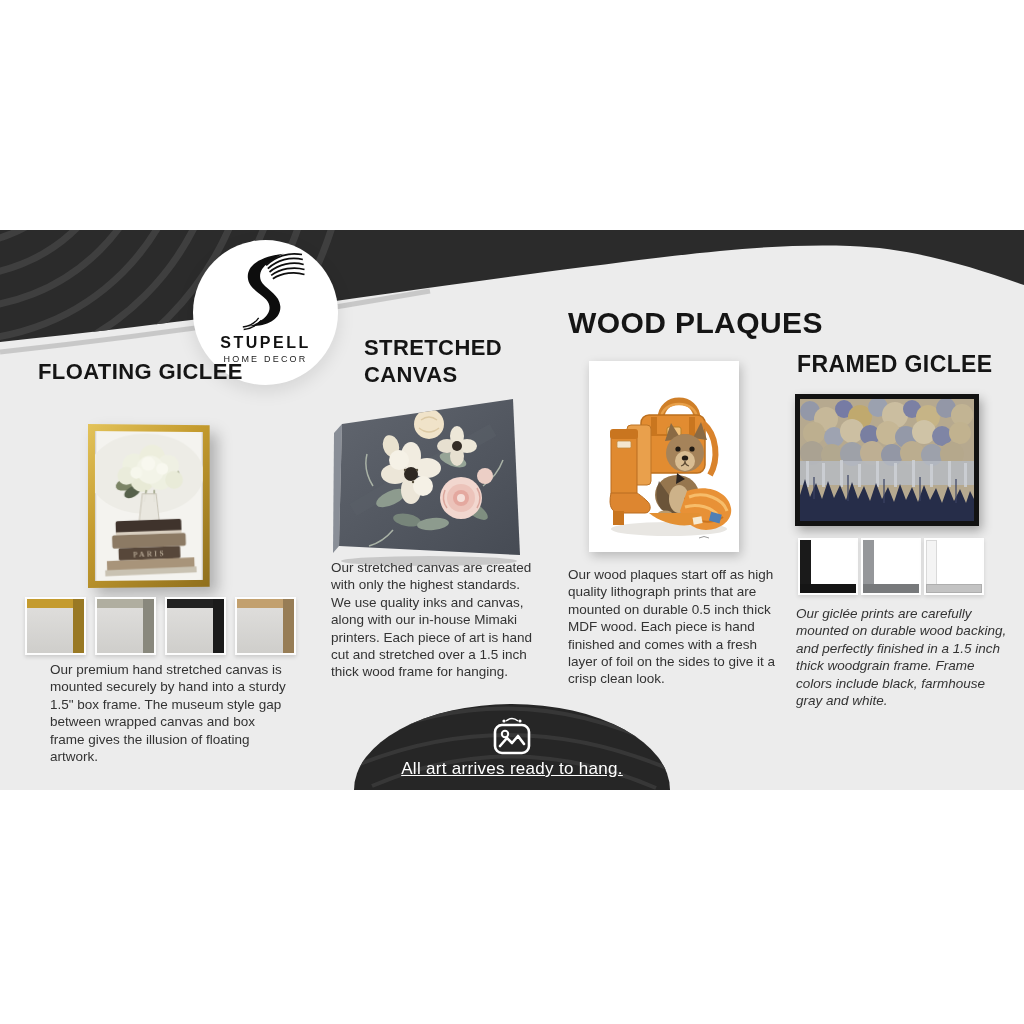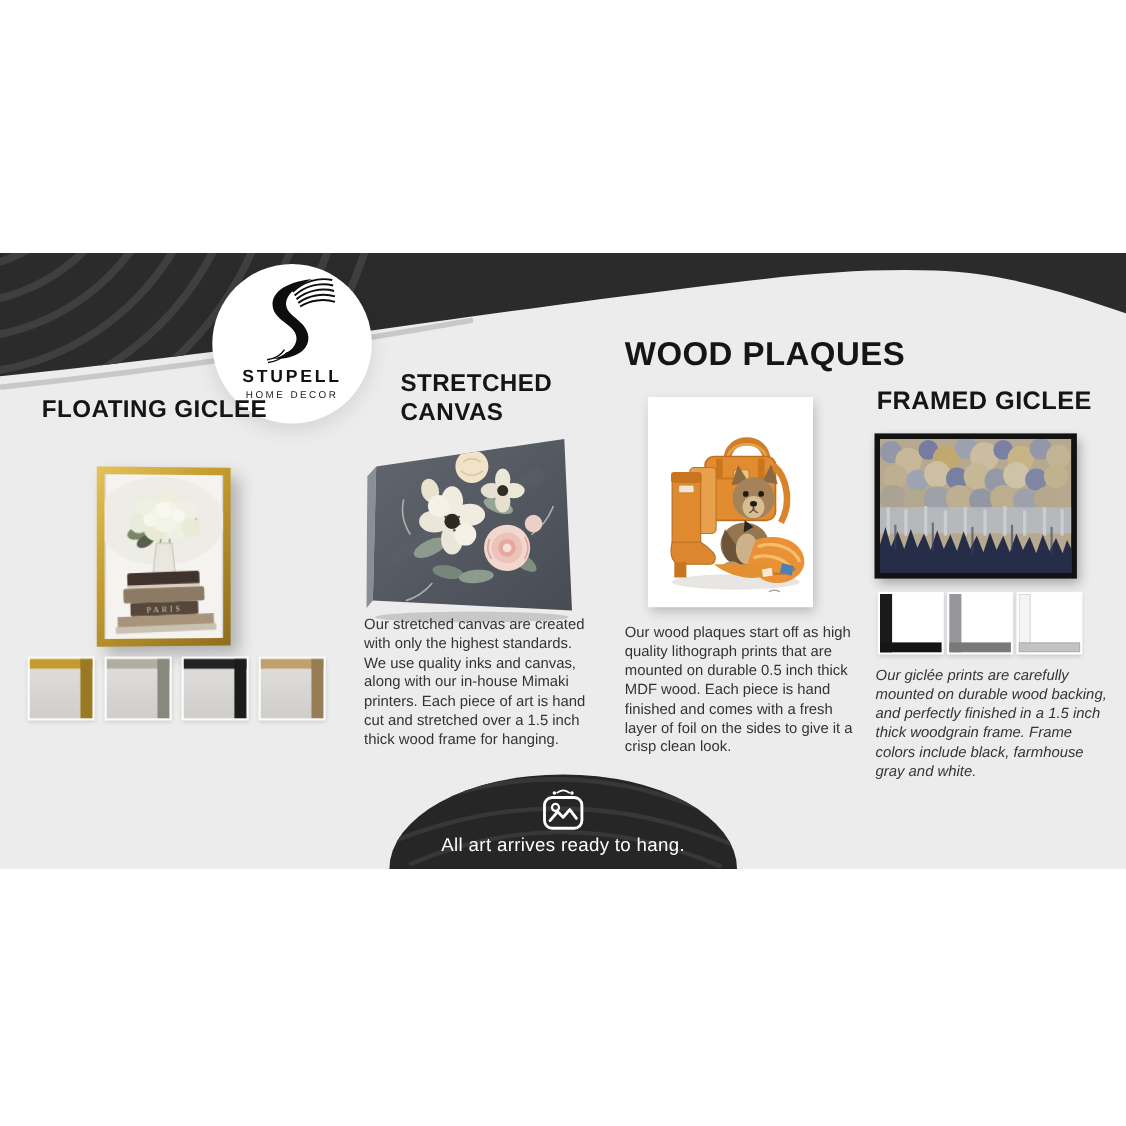--- a/index.html
+++ b/index.html
@@ -48,21 +48,21 @@
   .gswatch .sw-bottom{position:absolute;left:2px;right:2px;bottom:2px;height:9px;filter:brightness(.8);}
   .gswatch.white .sw-left,.gswatch.white .sw-bottom{box-shadow:inset 0 0 0 1px #d9d9d9;}
   
   .stretched-photo{position:absolute;left:333px;top:390px;}
   .plaque-photo{position:absolute;left:589px;top:361px;width:150px;height:191px;background:#fff;
                 box-shadow:2px 4px 10px rgba(0,0,0,.22);}
   .giclee-photo{position:absolute;left:795px;top:394px;width:184px;height:132px;background:#121212;
                 padding:5px;box-sizing:border-box;box-shadow:3px 5px 10px rgba(0,0,0,.3);}
   
   .dome-text{position:absolute;left:352px;top:759px;width:320px;text-align:center;color:#fff;
-             font-size:17px;letter-spacing:.3px;}
+             font-size:17px;letter-spacing:.3px;text-decoration:underline;}
   .dome-icon{position:absolute;left:488px;top:717px;}
 </style>
 </head>
 <body>
 
 <div class="stage">
 
   <svg class="bg" width="1024" height="1024" viewBox="0 0 1024 1024">
     <defs>
       <clipPath id="waveClip">
@@ -358,20 +358,21 @@
     <div class="canvas-fill"></div>
     <div class="sw-left" style="background: rgb(149, 151, 154);"></div>
     <div class="sw-bottom" style="background: rgb(149, 151, 154);"></div>
   </div>
   <div class="gswatch white" style="left:924px;top:538px;">
     <div class="canvas-fill"></div>
     <div class="sw-left" style="background: rgb(244, 244, 244);"></div>
     <div class="sw-bottom" style="background: rgb(244, 244, 244);"></div>
   </div>
 
+  <p class="copy" id="p-floating">Our premium hand stretched canvas is mounted securely by hand into a sturdy 1.5" box frame. The museum style gap between wrapped canvas and box frame gives the illusion of floating artwork.</p>
   <p class="copy" id="p-stretched">Our stretched canvas are created with only the highest standards. We use quality inks and canvas, along with our in-house Mimaki printers. Each piece of art is hand cut and stretched over a 1.5 inch thick wood frame for hanging.</p>
   <p class="copy" id="p-wood">Our wood plaques start off as high quality lithograph prints that are mounted on durable 0.5 inch thick MDF wood. Each piece is hand finished and comes with a fresh layer of foil on the sides to give it a crisp clean look.</p>
   <p class="copy" id="p-giclee">Our giclée prints are carefully mounted on durable wood backing, and perfectly finished in a 1.5 inch thick woodgrain frame. Frame colors include black, farmhouse gray and white.</p>
 
   <svg class="dome-icon" width="48" height="42" viewBox="0 0 48 42">
     <circle cx="16" cy="4" r="1.6" fill="#fff"></circle>
     <circle cx="32" cy="4" r="1.6" fill="#fff"></circle>
     <path d="M18,4 Q24,-1 30,4" stroke="#fff" stroke-width="1.6" fill="none"></path>
     <rect x="7" y="8" width="34" height="28" rx="7" stroke="#fff" stroke-width="2.6" fill="none"></rect>
     <circle cx="17" cy="17" r="3.2" stroke="#fff" stroke-width="2" fill="none"></circle>

